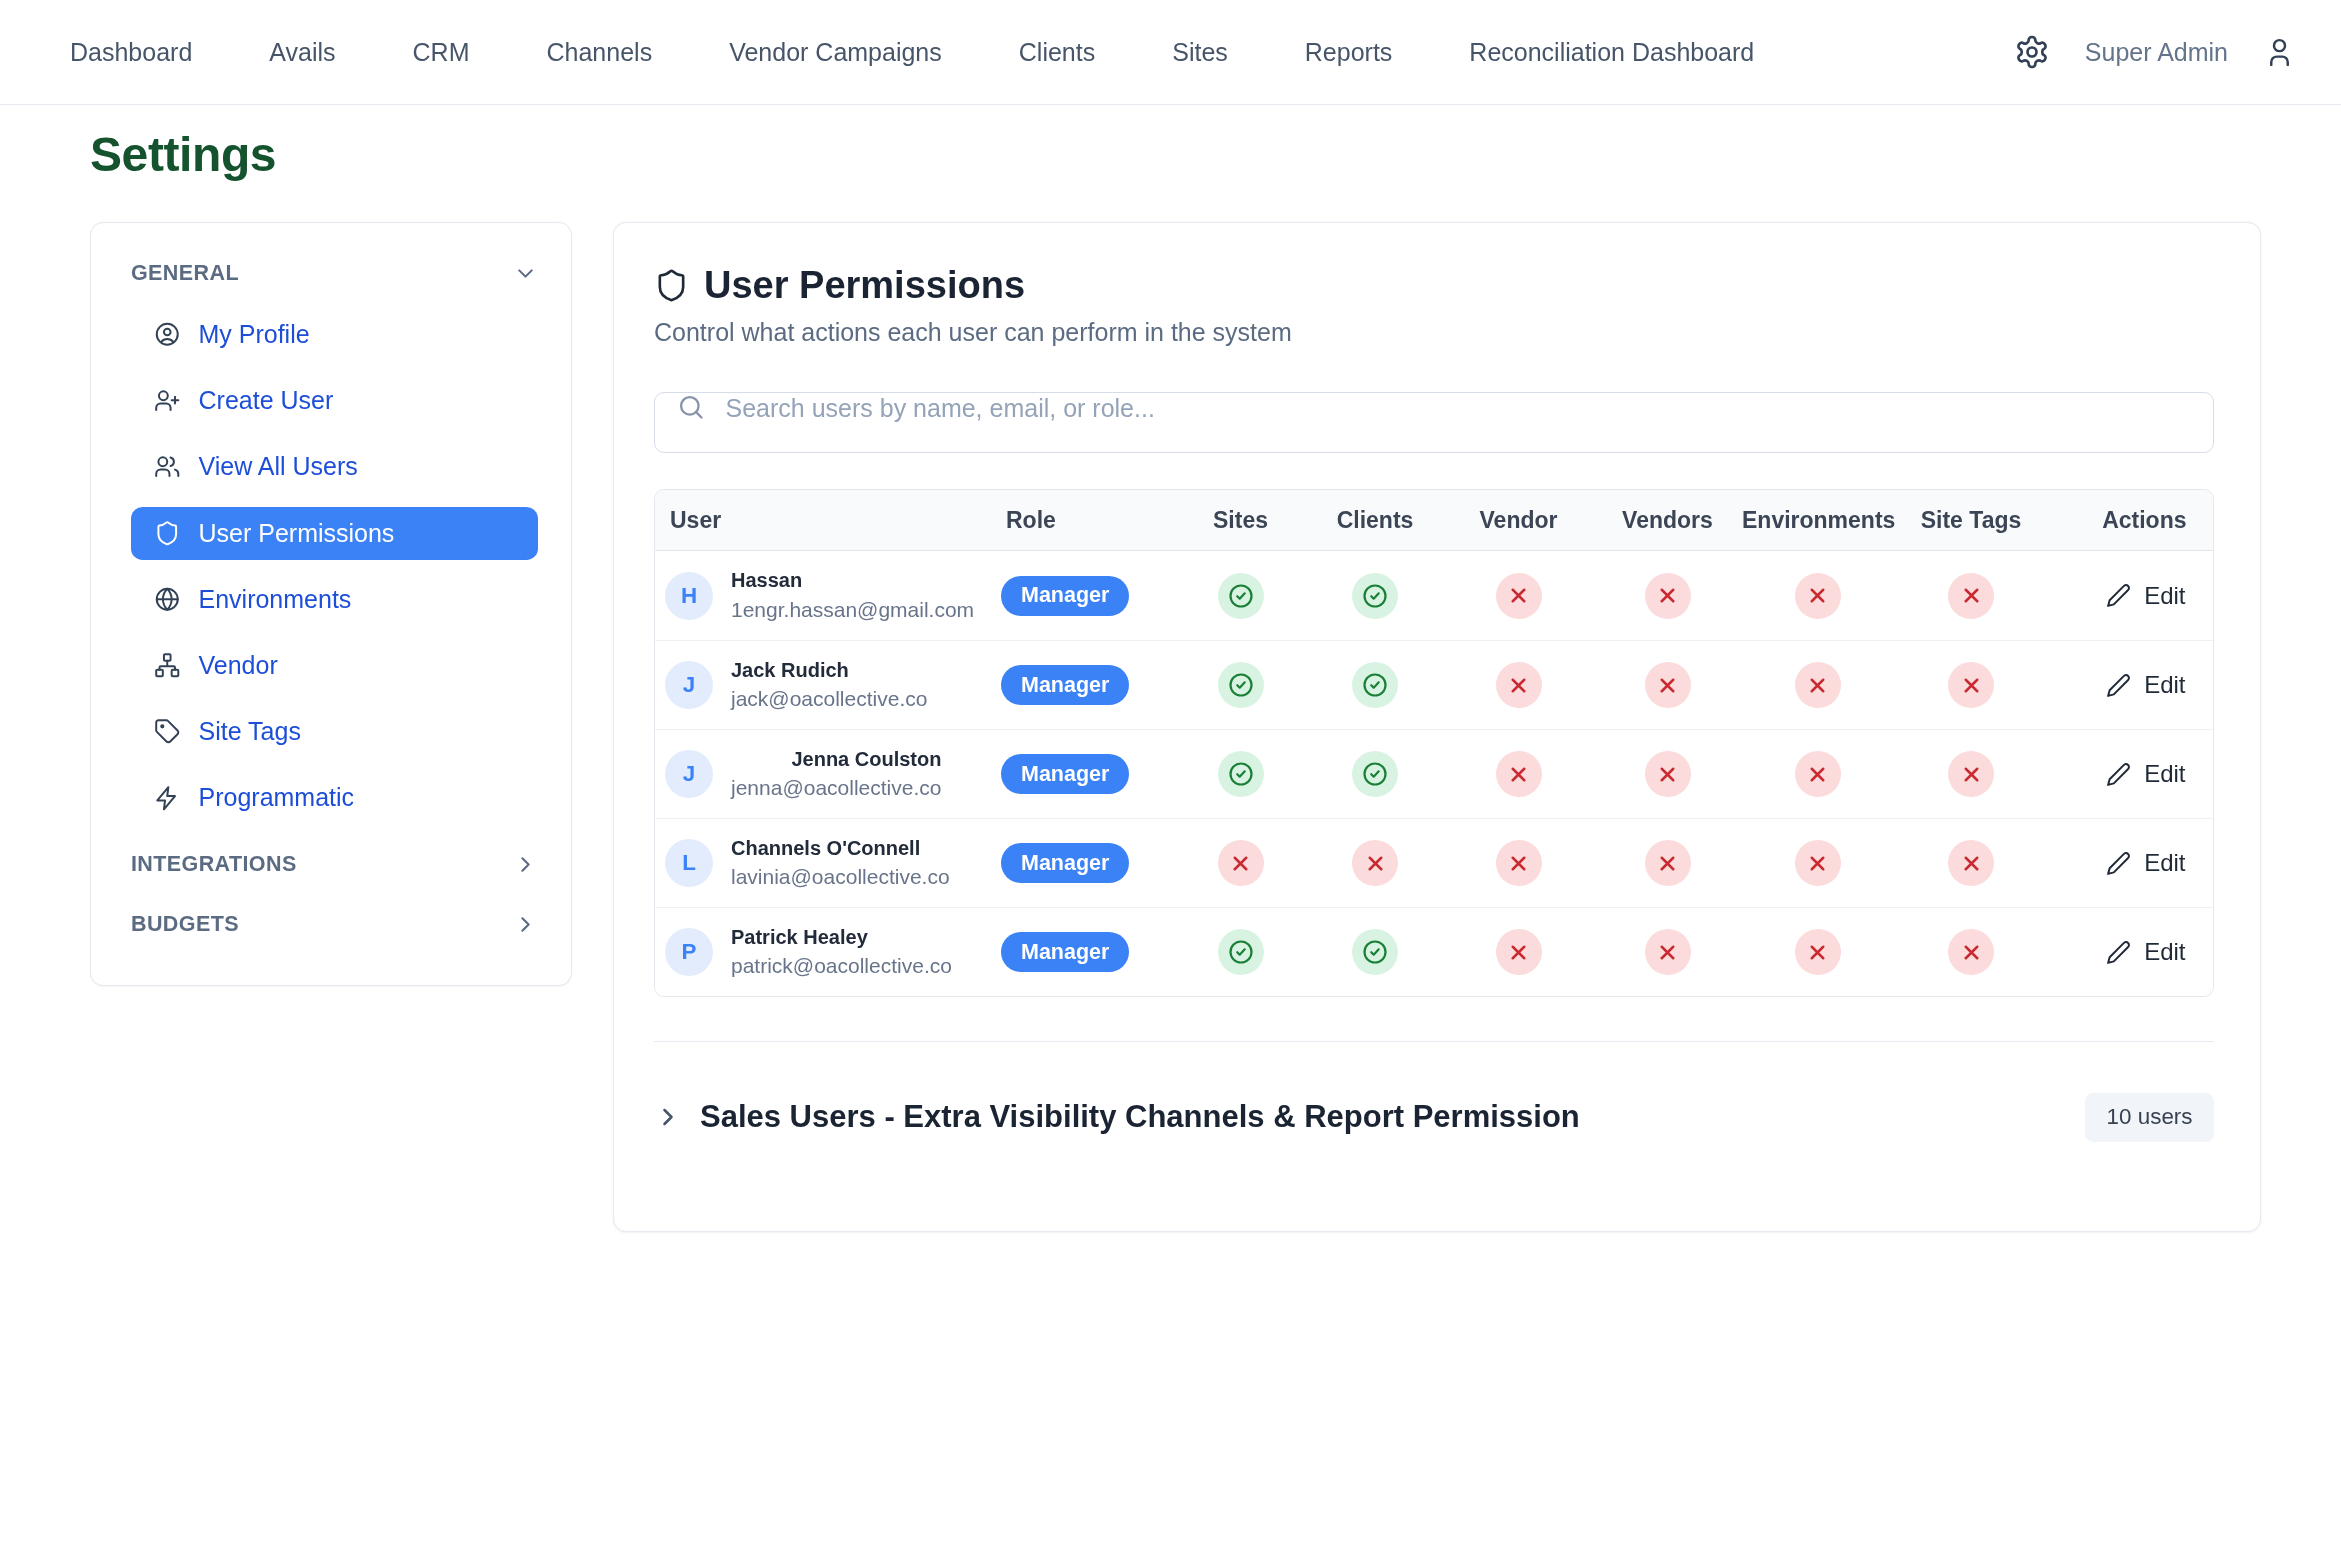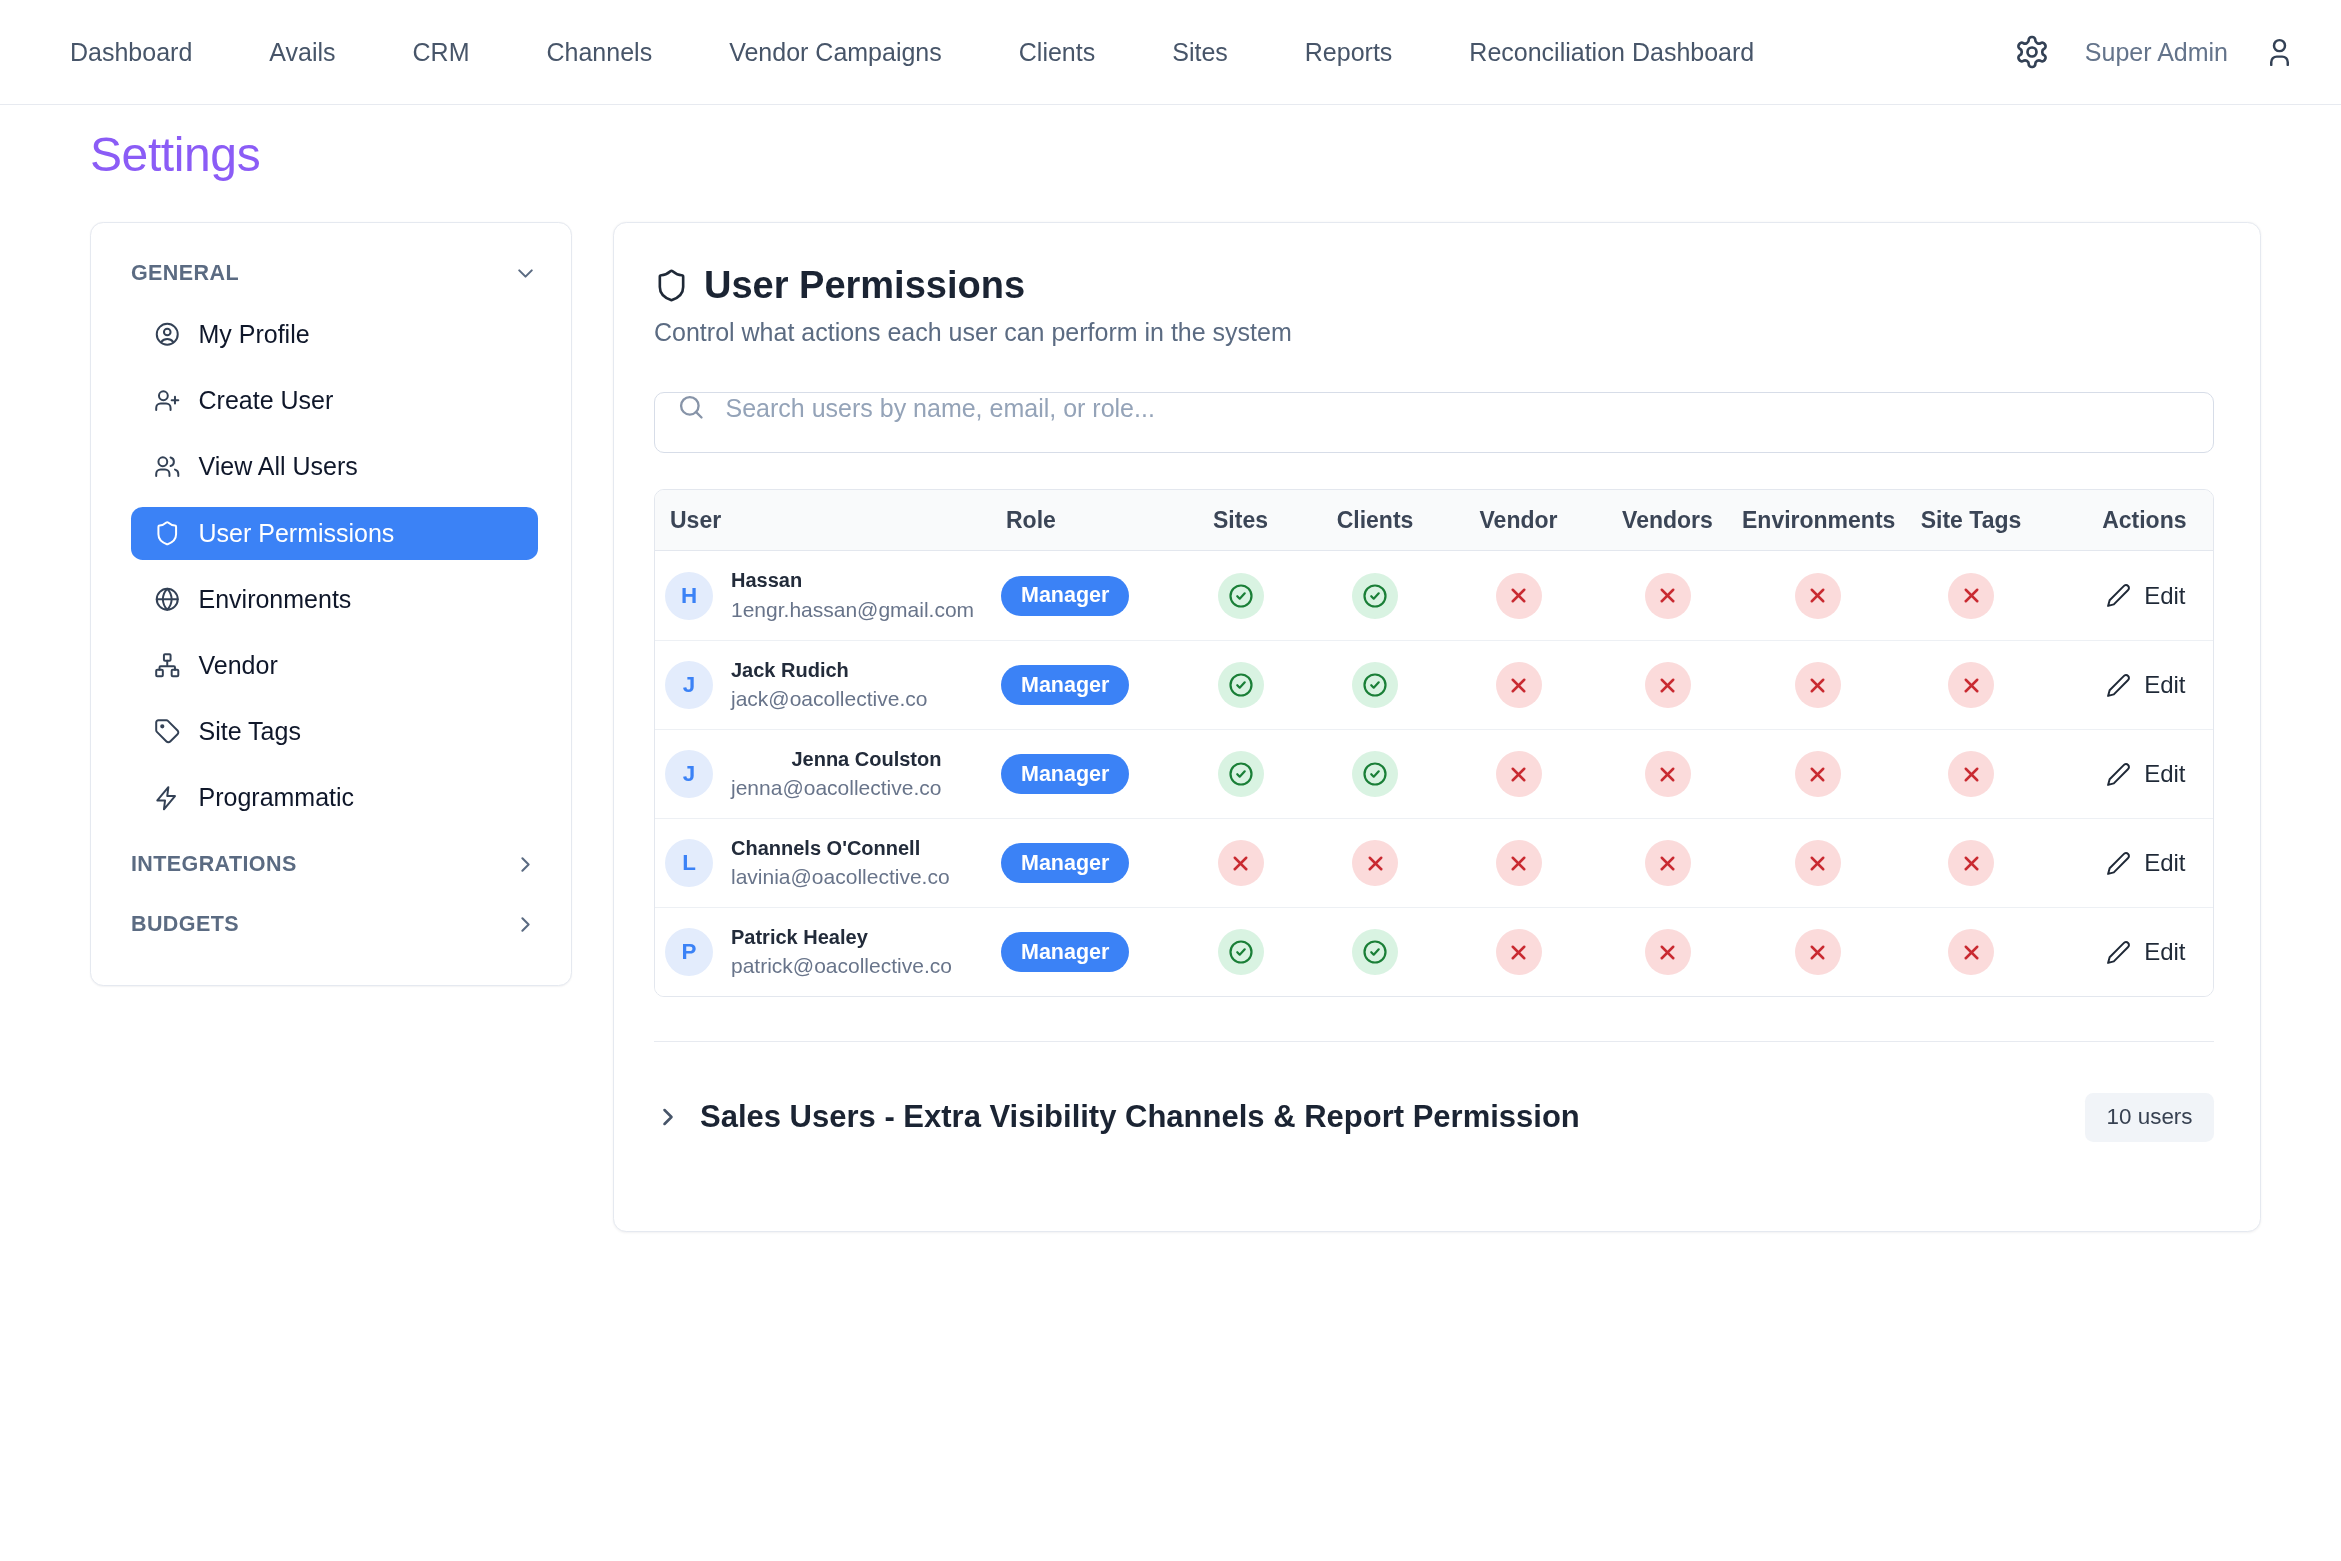--- a/index.html
+++ b/index.html
@@ -20,22 +20,22 @@
     padding:0 46px 0 70px; background:#fff;
   }
   .nav-items { display:flex; gap:77px; align-items:center; }
   .nav-item { font-size:25px; color:#475569; cursor:pointer; white-space:nowrap; }
   .nav-right { margin-left:auto; display:flex; align-items:center; gap:35px; }
   .icon-btn { background:none; border:none; padding:0; cursor:pointer; color:#334155; }
   .nav-user-label { font-size:25px; color:#64748b; }
 
   
   .page-title {
-    margin:21.5px 0 0 90px; font-size:48px; font-weight:400;
-    color:#8b5cf6; letter-spacing:-0.4px;
+    margin:21.5px 0 0 90px; font-size:48px; font-weight:700;
+    color:#14532d; letter-spacing:-0.4px;
   }
 
   
   .layout { display:flex; align-items:flex-start; gap:41px; padding:0 81px 0 90px; margin-top:40px; }
 
   
   .sidebar {
     width:482px; flex:0 0 482px;
     border:0.8px solid #e5e9f0; border-radius:13.3px;
     padding:28px 33px 35px 40px;
@@ -45,21 +45,21 @@
   .side-section-header {
     display:flex; justify-content:space-between; align-items:center;
     height:46px; color:#5b6b82; font-size:21.5px; font-weight:700;
     letter-spacing:0.4px; cursor:pointer;
   }
   .side-section-header .chev { color:#5b6b82; }
   .side-items { margin-top:5px; display:flex; flex-direction:column; }
   .side-item {
     display:flex; align-items:center; gap:18px;
     height:53px; margin:6.6px 0; padding:0 16.6px 0 23px;
-    font-size:25px; color:#0f172a; border-radius:11.6px; cursor:pointer;
+    font-size:25px; color:#1d4ed8; border-radius:11.6px; cursor:pointer;
   }
   .side-item .s-icon { color:#334155; flex:0 0 auto; }
   .side-item.active { background:var(--accent); color:#ffffff; }
   .side-item.active .s-icon { color:#ffffff; }
   .side-footer-header { margin-top:8.3px; height:51px; }
 
   
   .main-card {
     flex:1; min-height:1010px;
     border:0.8px solid #e5e9f0; border-radius:13.3px;

